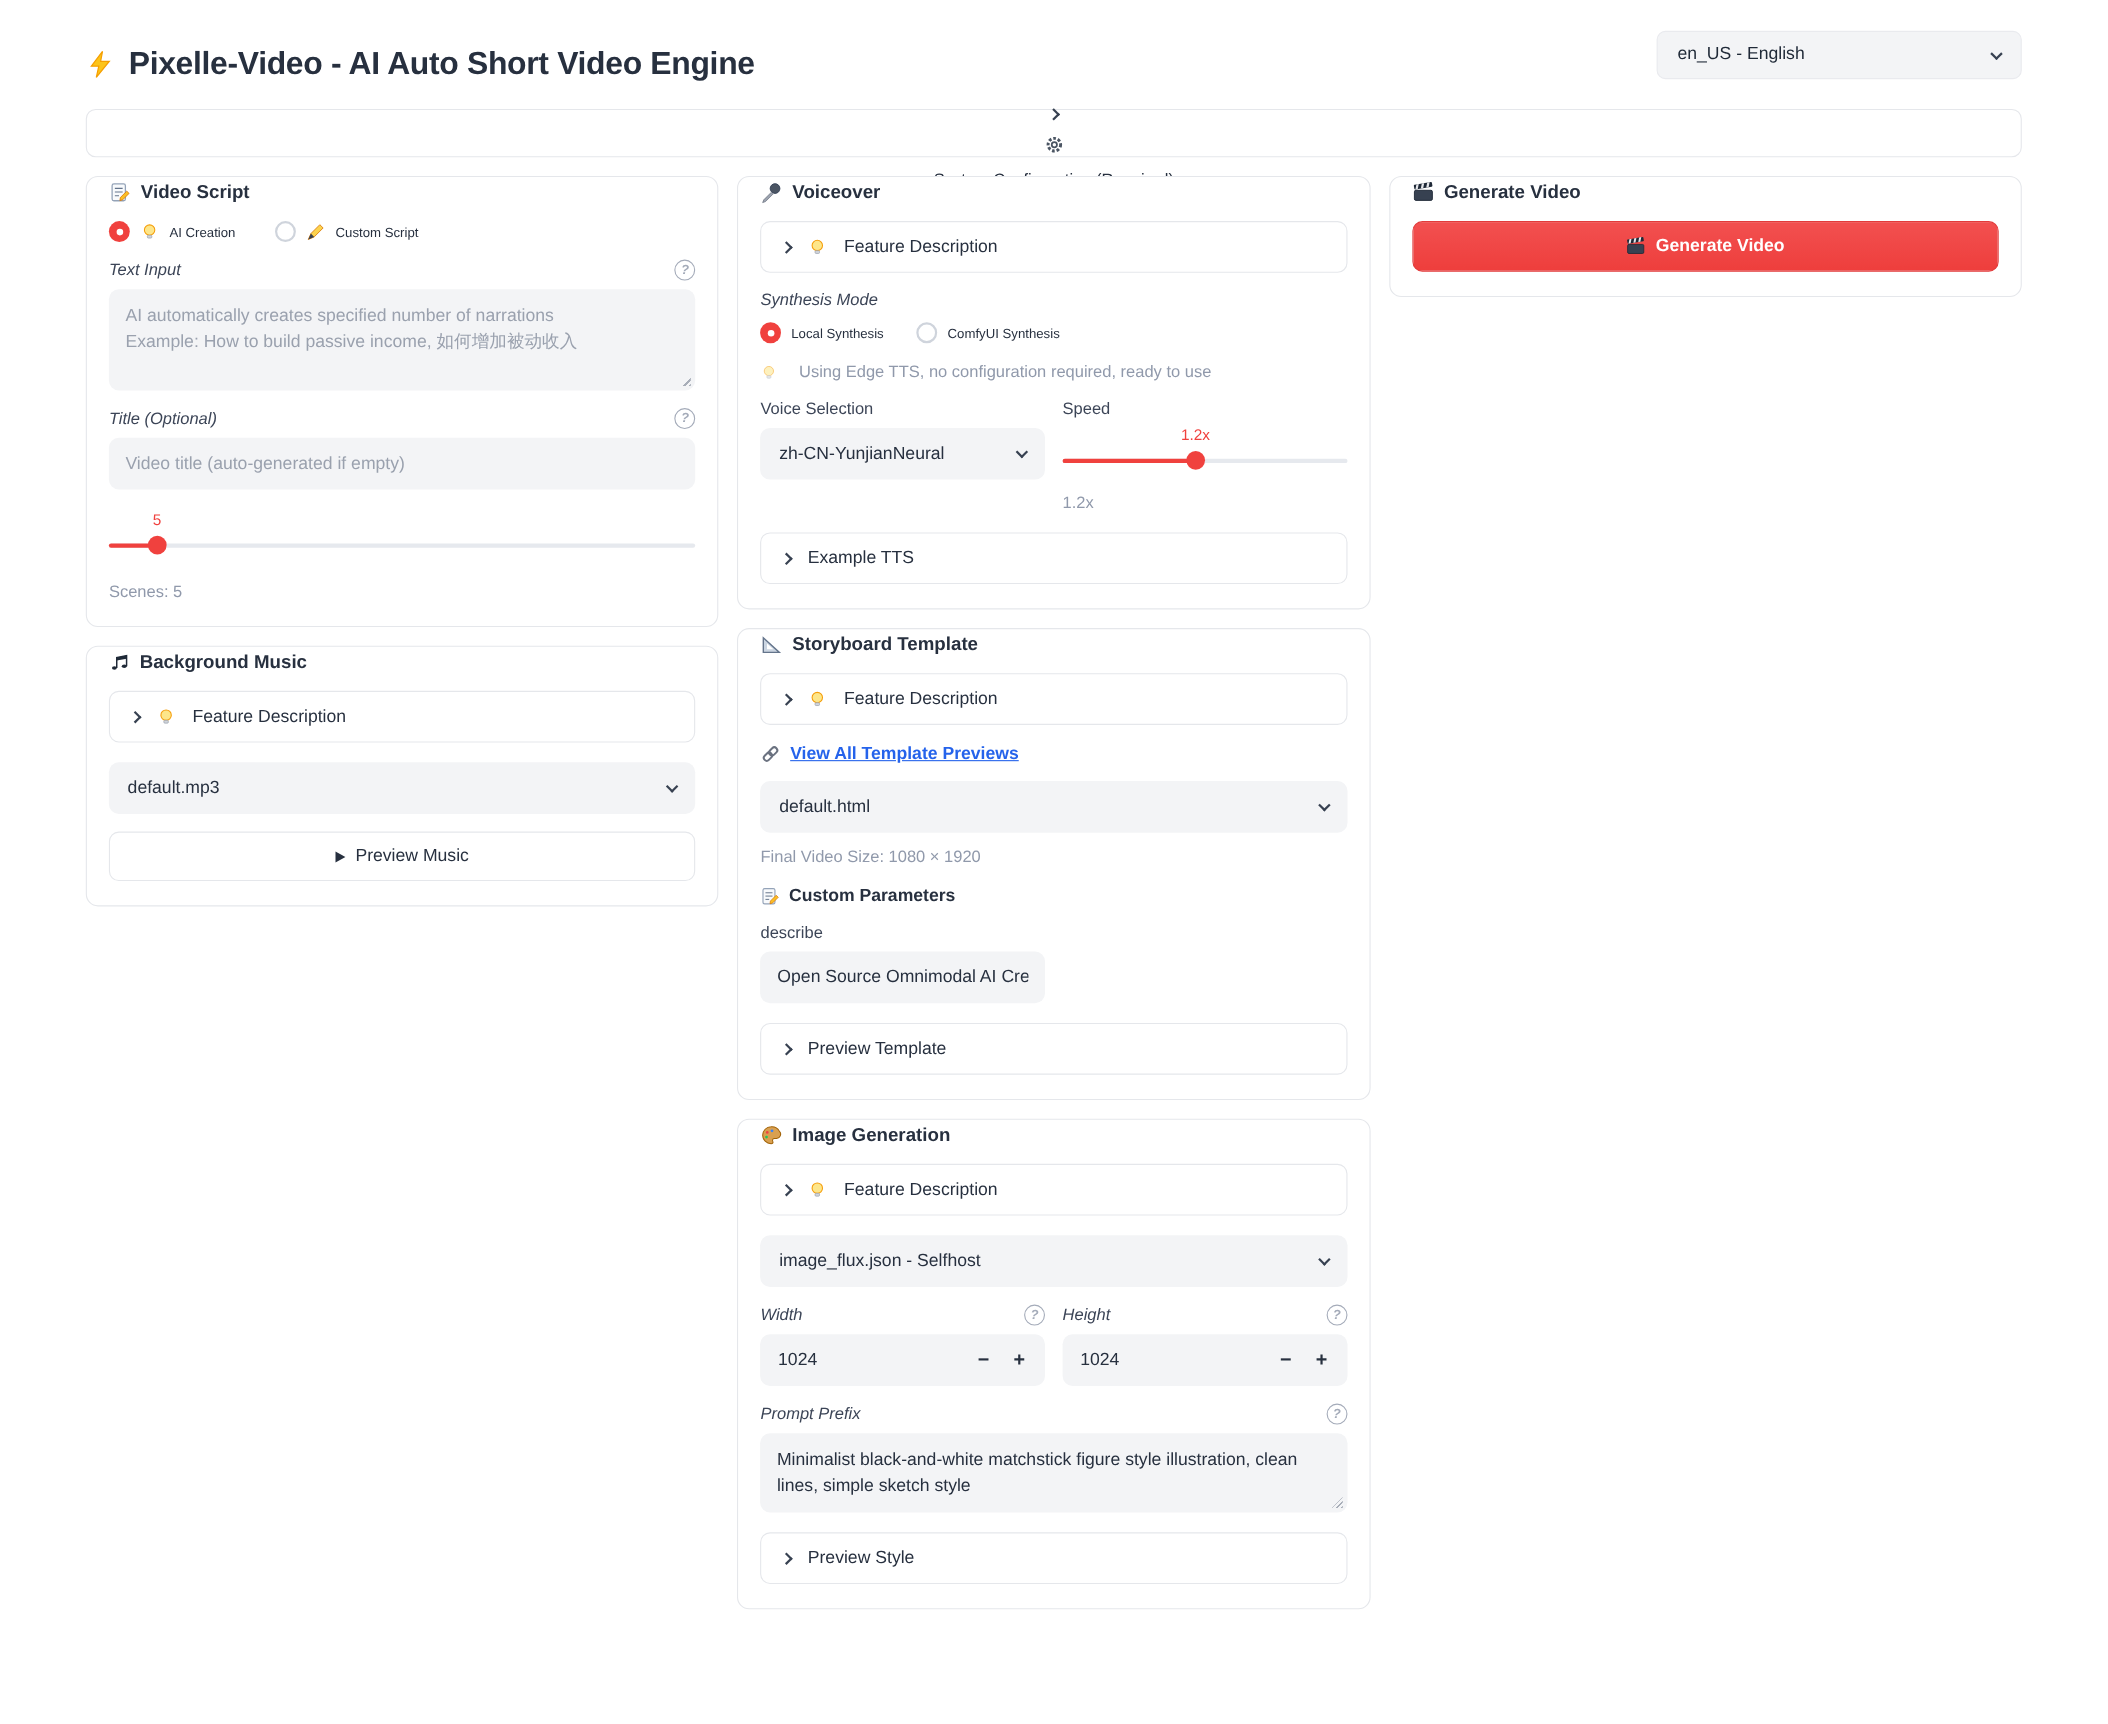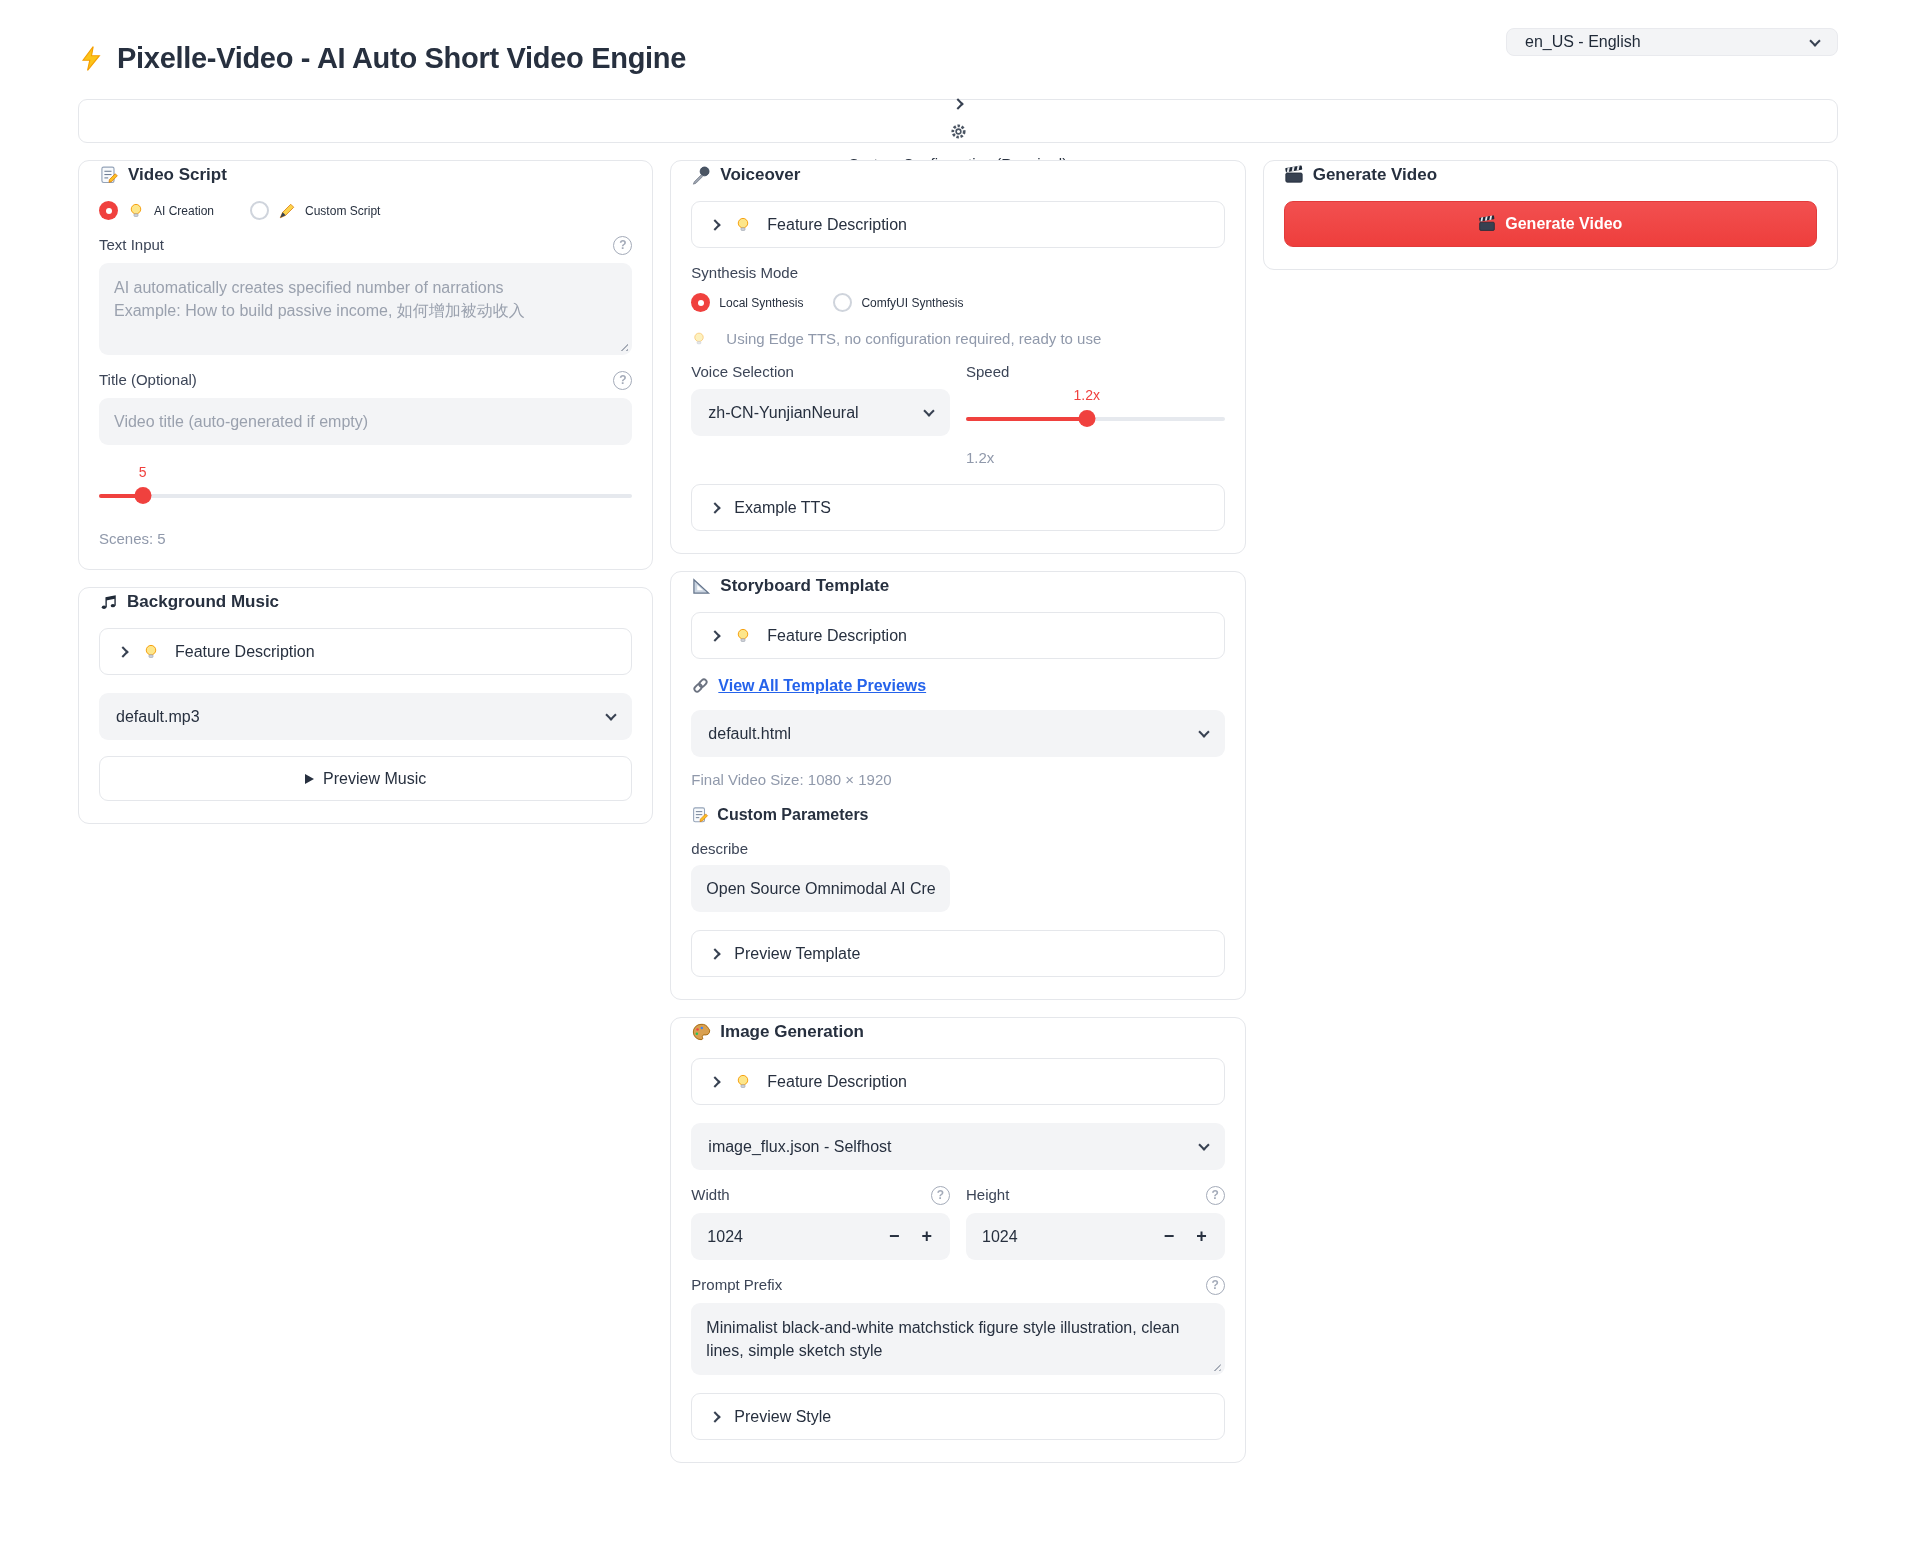--- a/index.html
+++ b/index.html
@@ -9,21 +9,21 @@
     font-family:"Liberation Sans", sans-serif;
     color:#1f2937;
   }
   .page { padding:28px 78px 60px; }
 
   
   .topbar { display:flex; justify-content:space-between; align-items:flex-start; }
   .page-title { display:flex; align-items:center; gap:12px; margin-top:14px; }
   .page-title h1 { margin:0; font-size:29px; font-weight:bold; color:#27303f; letter-spacing:-0.3px; }
   .lang-select {
-    width:332px; height:28px; background:#f3f4f6; border:1px solid #e9eaee; border-radius:8px;
+    width:332px; height:44px; background:#f3f4f6; border:1px solid #e9eaee; border-radius:8px;
     display:flex; align-items:center; justify-content:space-between; padding:0 18px;
     font-size:16px; color:#1f2937; cursor:pointer;
   }
 
   
   .sysconfig {
     margin-top:24px; height:44px; border:1px solid #e5e7eb; border-radius:9px;
     display:flex; align-items:center; gap:14px; padding:0 32px; font-size:15px; color:#27303f; cursor:pointer;flex-direction:column;
   }
 
@@ -36,21 +36,21 @@
   
   .accordion {
     border:1px solid #e5e7eb; border-radius:9px; min-height:47px;
     display:flex; align-items:center; gap:15px; padding:0 19px;
     font-size:16px; color:#27303f; cursor:pointer; background:#fff;
   }
   .chev { width:8px; height:8px; border-right:2px solid #374151; border-bottom:2px solid #374151; flex:none; }
   .chev.right { transform:rotate(-45deg); }
   .chev.down  { transform:rotate(45deg); margin-top:-3px; }
 
-  .field-row { display:flex; justify-content:space-between; margin:16px 0 8px; }
+  .field-row { display:flex; justify-content:space-between; align-items:center; margin:16px 0 8px;font-style:italic; }
   .field-label { font-size:15px; color:#3c4557; }
   .help {
     width:19px; height:19px; border:1.5px solid #a4abb9; color:#a4abb9; border-radius:50%;
     font-size:12px; line-height:16px; text-align:center; flex:none; cursor:pointer; font-weight:bold;
   }
 
   .ta-wrap { position:relative; background:#f3f4f6; border-radius:9px; }
   textarea {
     display:block; width:100%; background:transparent; border:none; outline:none; resize:none;
     font-family:"Liberation Sans", sans-serif; font-size:16px; color:#27303f;

